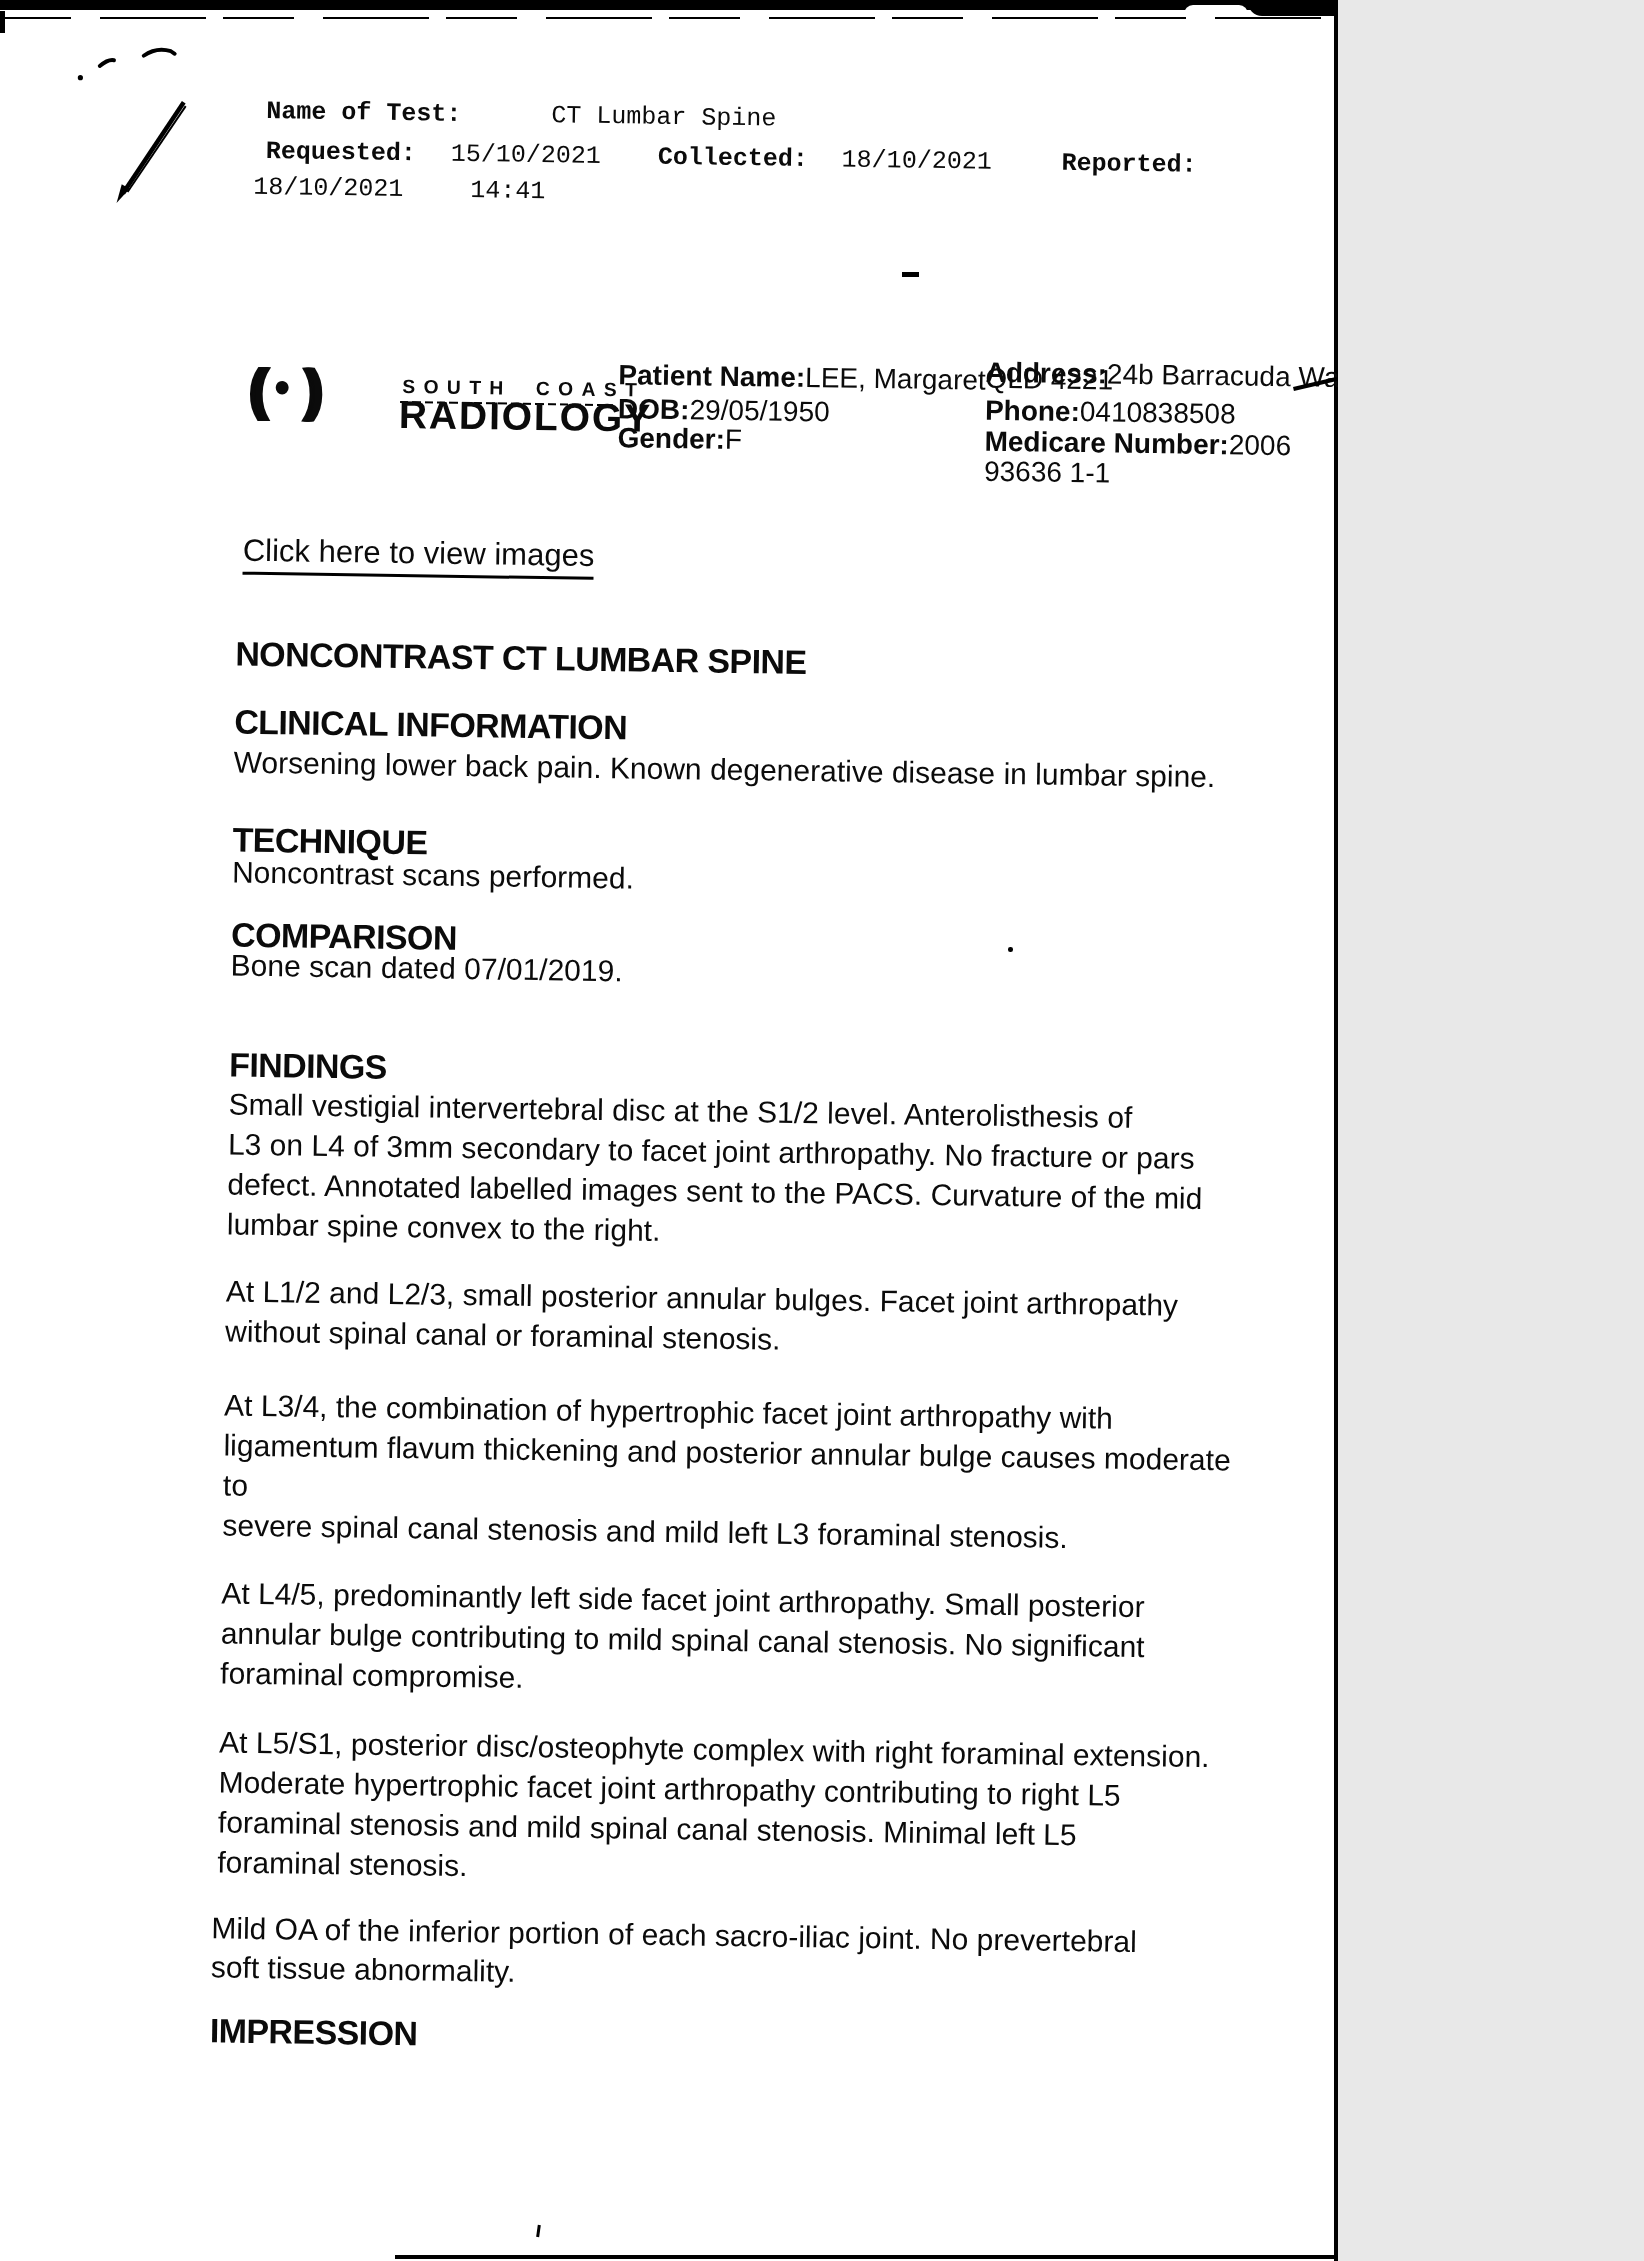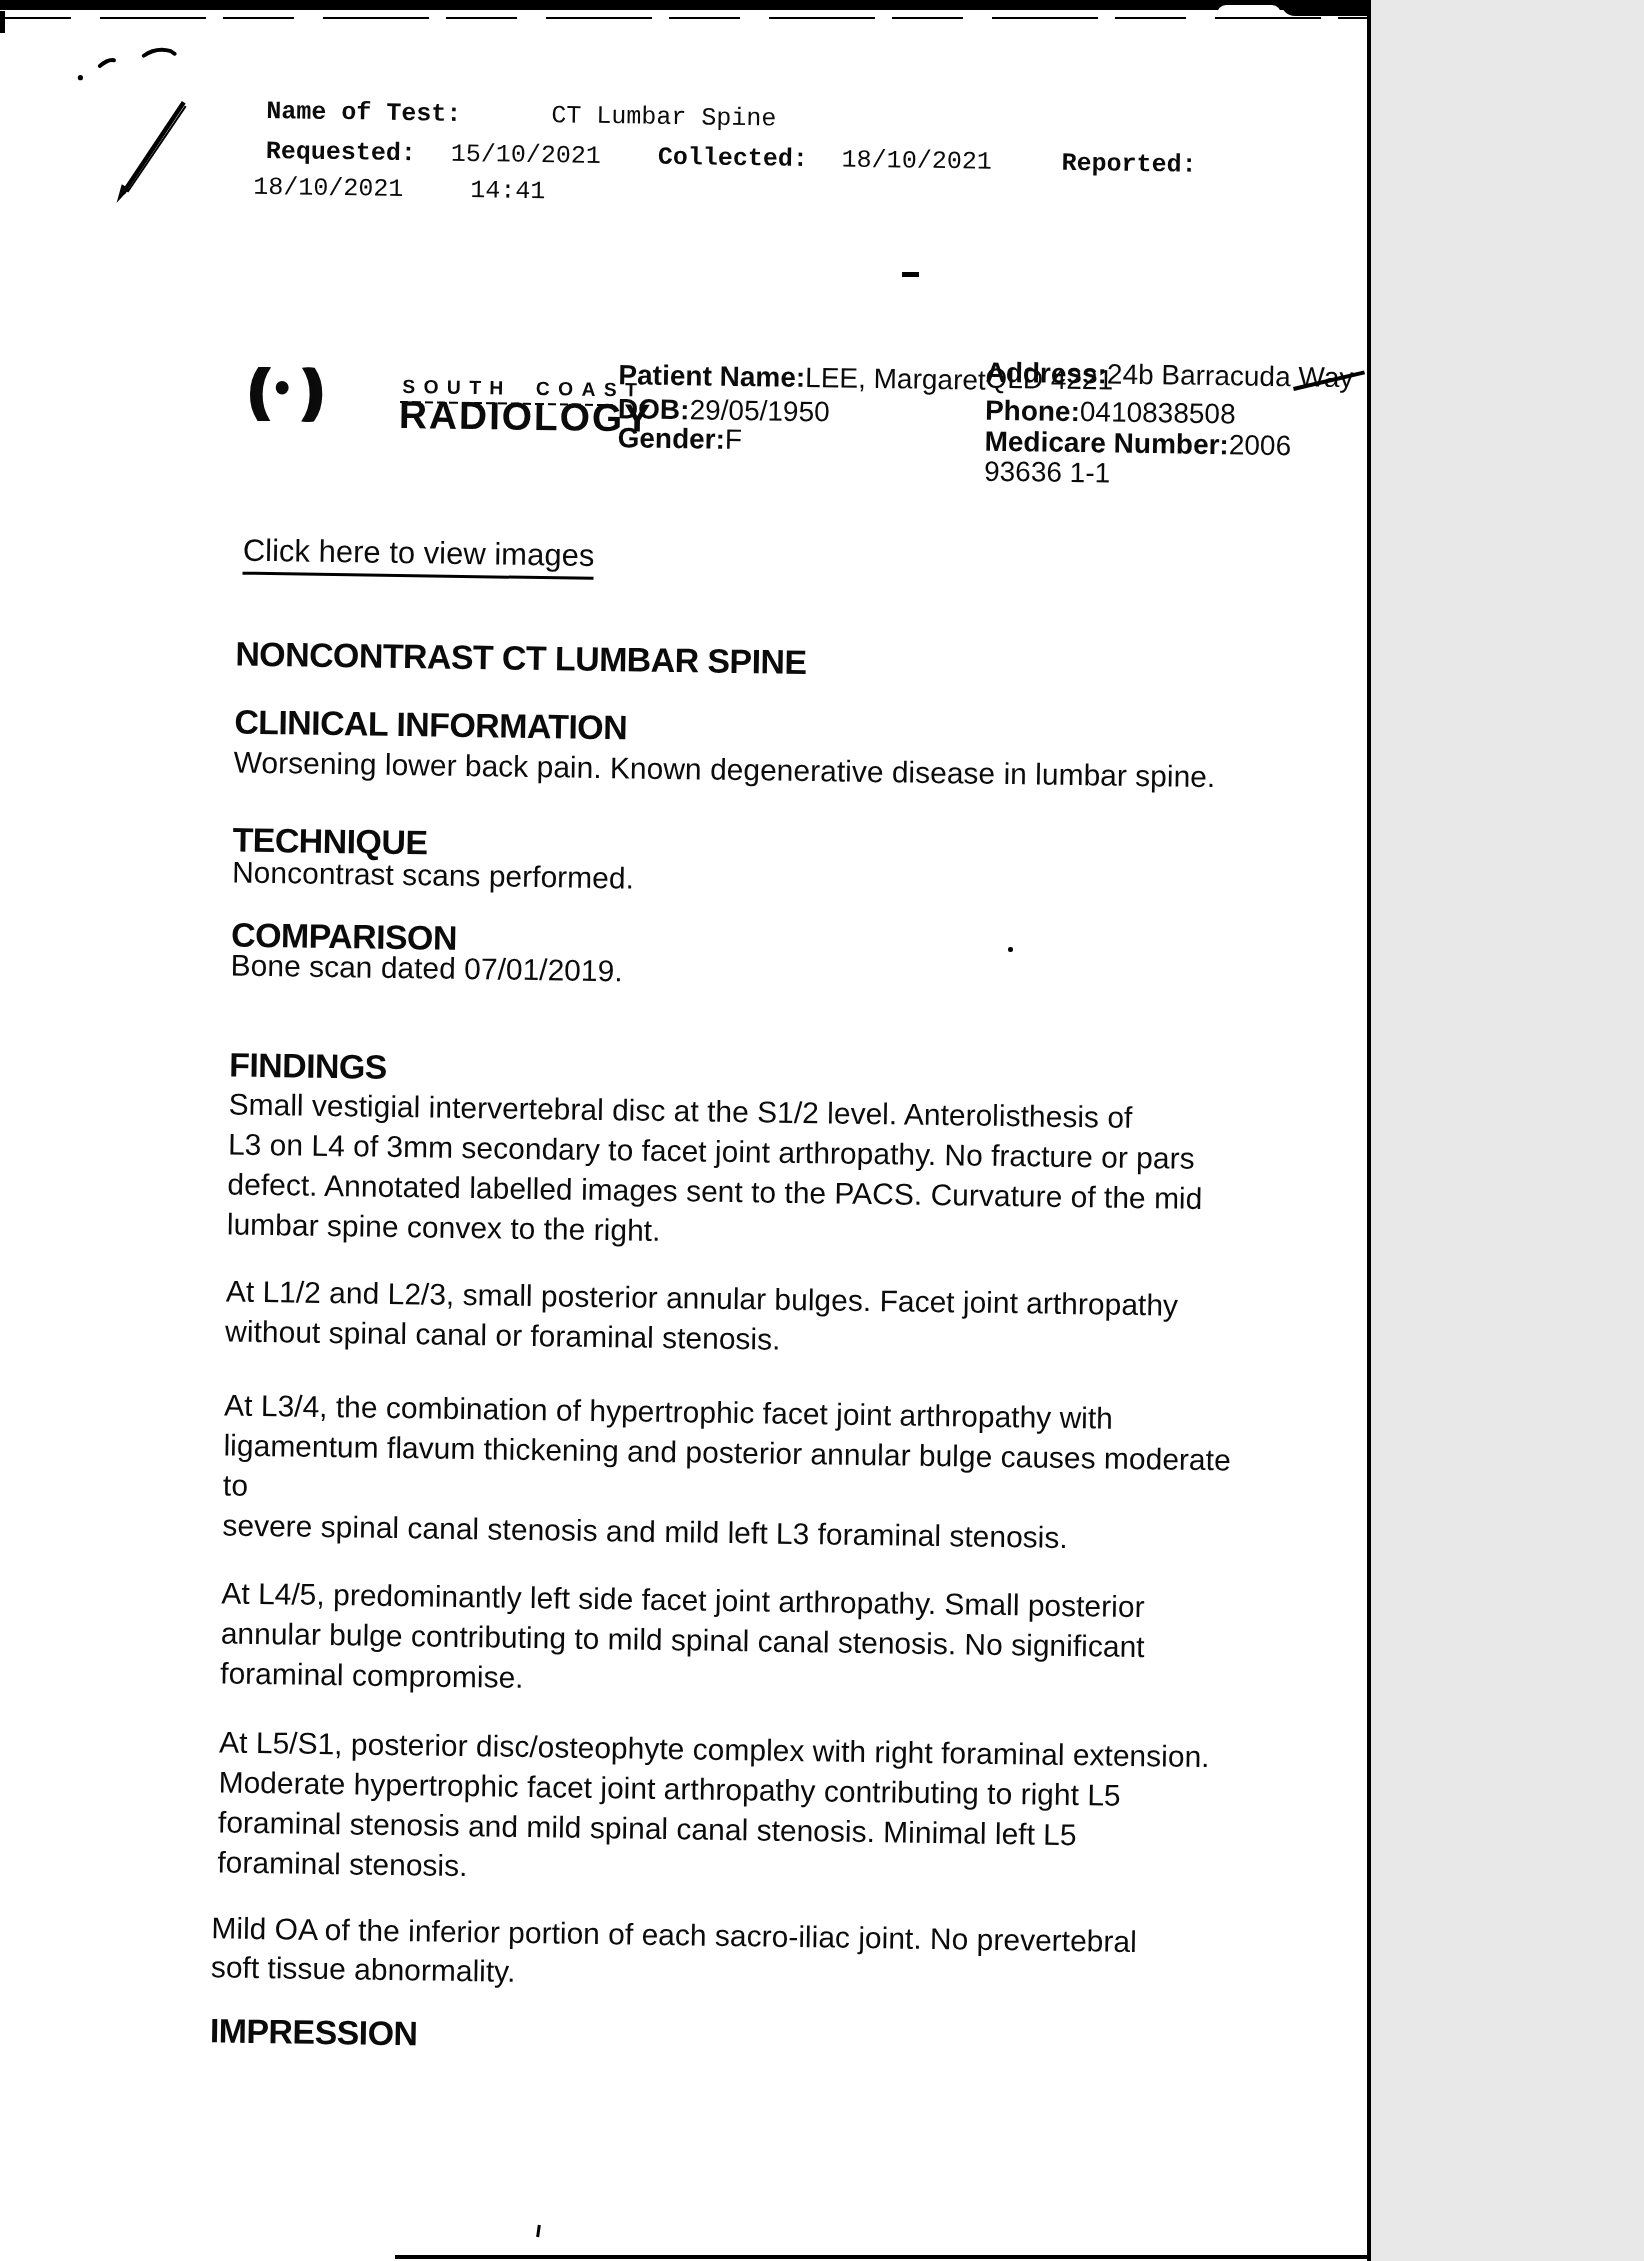--- a/index.html
+++ b/index.html
@@ -1,17 +1,17 @@
 <!DOCTYPE html>
 <html style="font-size:10.3px"><head>
 <meta charset="utf-8">
 <style>
   html,body{margin:0;padding:0;background:#e8e8e8;}
   #page{position:relative;width:1338px;height:2261px;background:#ffffff;overflow:hidden;
-        font-family:"Liberation Sans", sans-serif;color:#0b0b0b;padding-left:33px;}
+        font-family:"Liberation Sans", sans-serif;color:#0b0b0b;}
   
   .topbar{position:absolute;left:0;top:0;width:1645px;height:9.7px;background:#000;}
   .topbar-corner{position:absolute;right:0;top:0;width:90px;height:15.5px;background:#000;
                  border-bottom-left-radius:14px;}
   .topbar-notch{position:absolute;right:90px;top:5.2px;width:64px;height:10.3px;background:#fff;
                 border-top-left-radius:9px;border-top-right-radius:9px;}
   .top-broken-line{position:absolute;left:0;top:17.4px;width:1645px;height:1.9px;
      background:repeating-linear-gradient(90deg,#000 0 71px,transparent 71px 100px,#000 100px 206px,transparent 206px 223px);}
   .left-strip{position:absolute;left:0;top:11px;width:5.2px;height:22px;background:#000;}
   .right-strip{position:absolute;right:0;top:0;width:4.5px;height:2261px;background:#000;}

